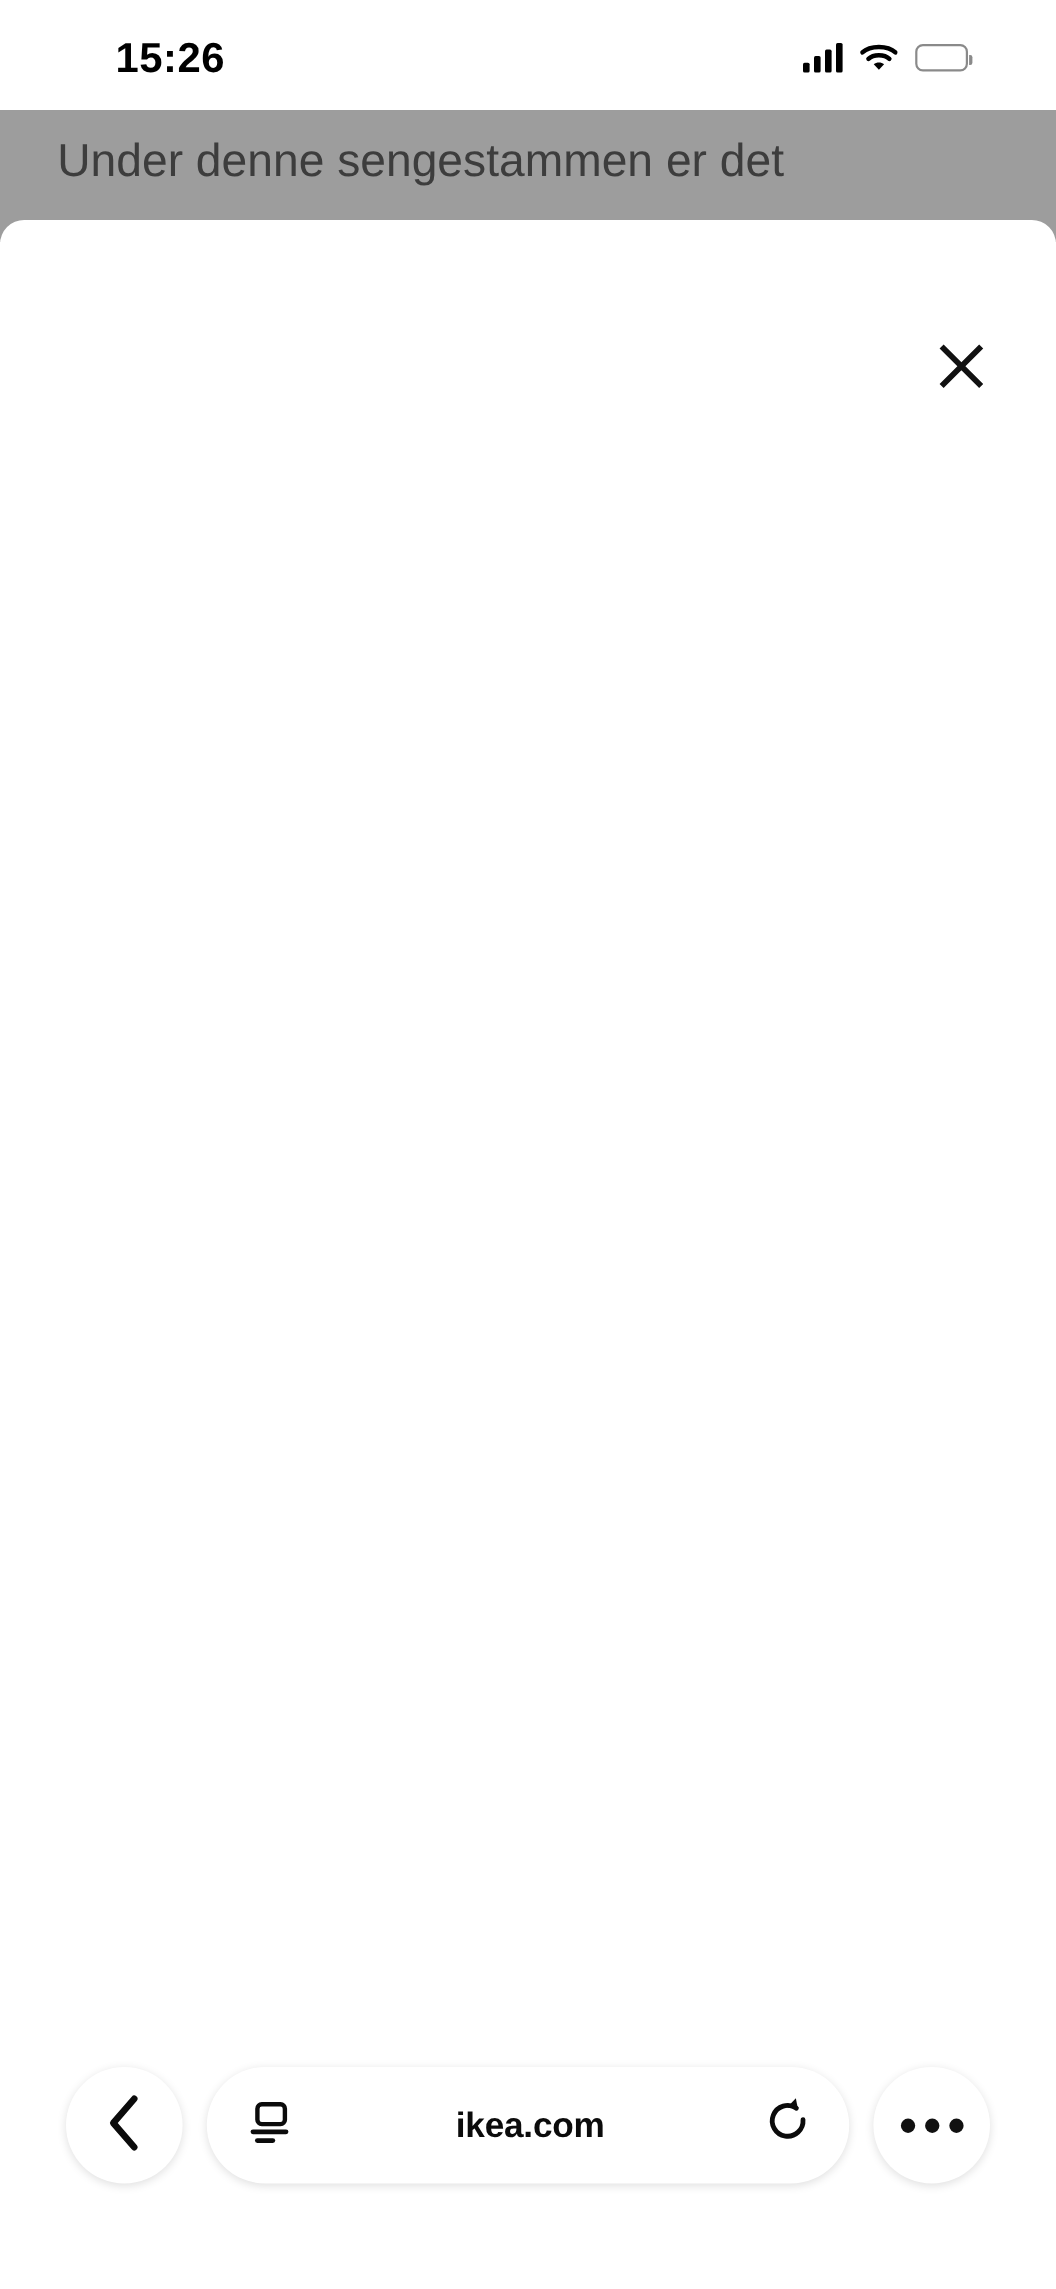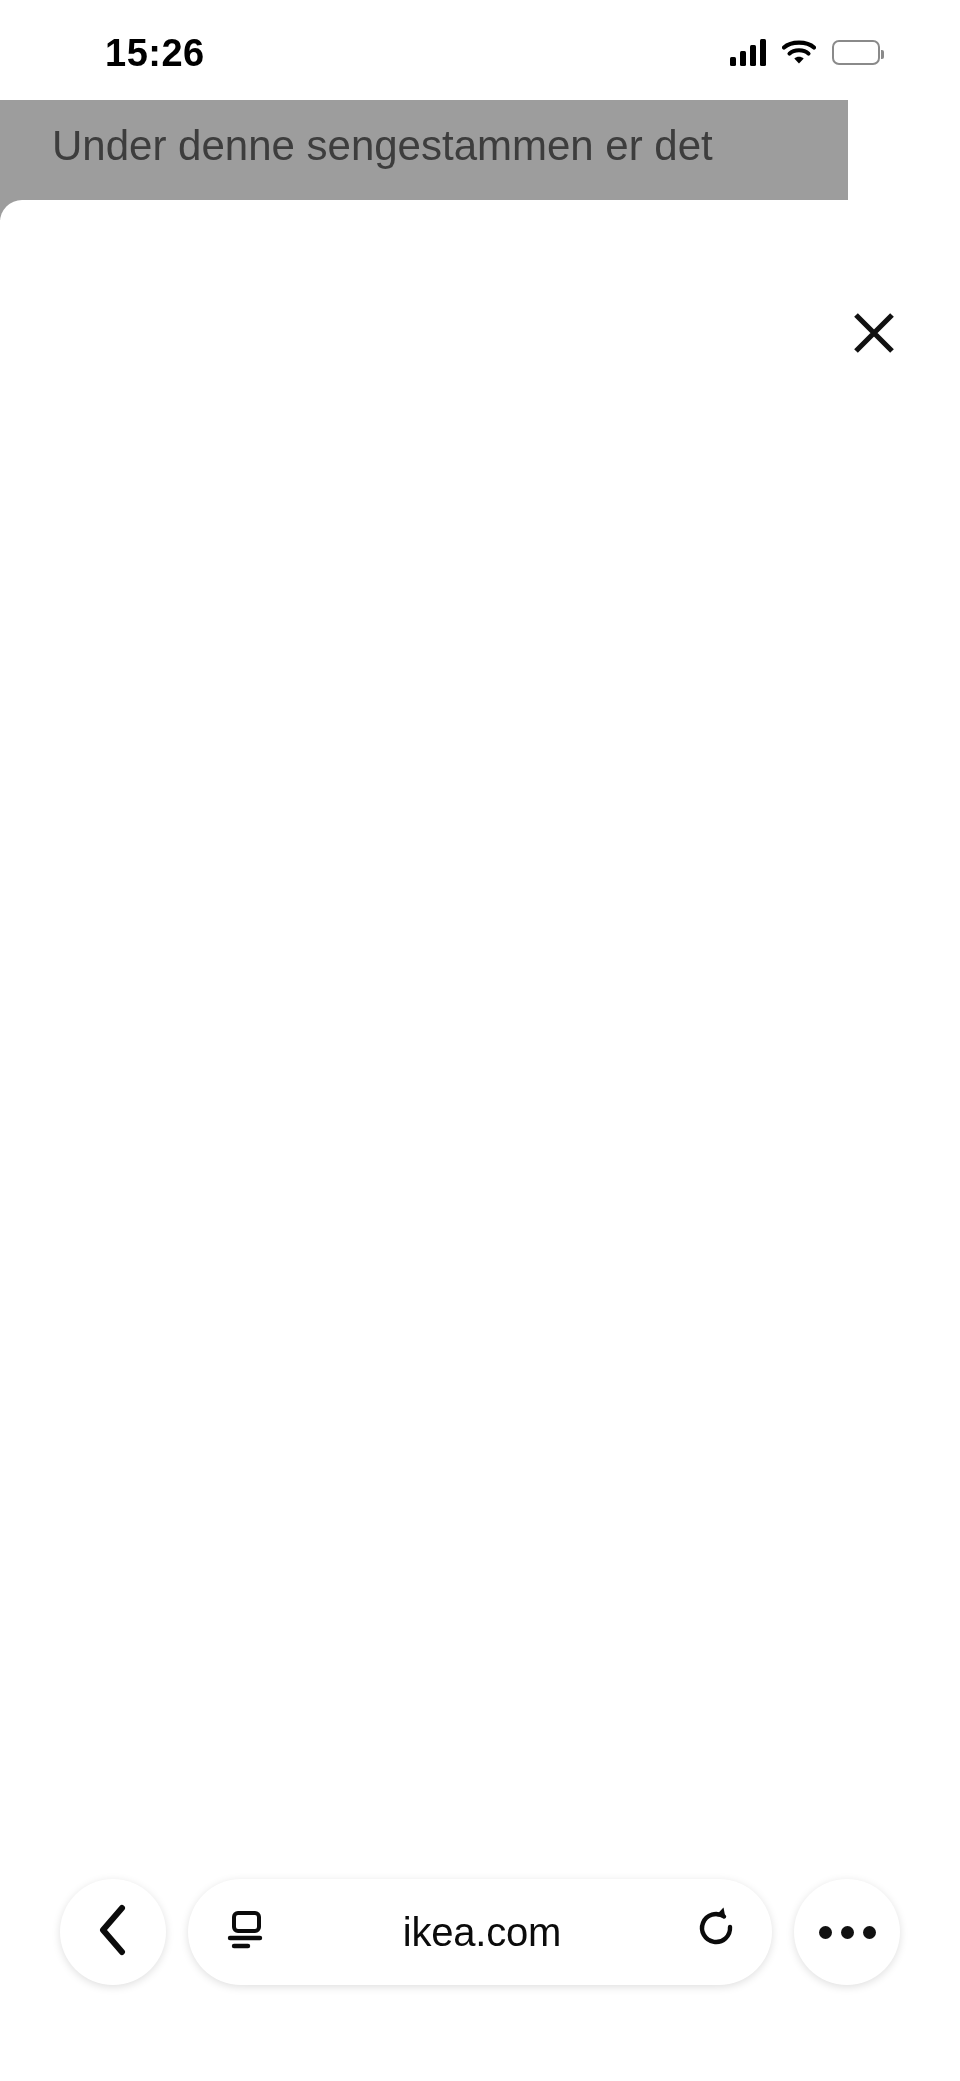--- a/index.html
+++ b/index.html
@@ -36,21 +36,21 @@
     border:2.6px solid #8a8a8a; border-radius:7px; padding:2.5px;
   }
   .batt::after{
     content:""; position:absolute; right:-6px; top:8px;
     width:3.5px; height:9px; background:#8a8a8a; border-radius:0 2px 2px 0;
   }
   .batt-fill{ height:100%; width:46%; background:#000; border-radius:4px; }
 
   
   .page-behind{
-    position:absolute; left:0; top:100px; width:848px; height:120px;
+    position:absolute; left:0; top:100px; width:960px; height:120px;
     background:#9d9d9d; overflow:hidden; z-index:10;
   }
   .behind-text{
     position:absolute; left:52px; top:10px; width:880px;
     font-size:42px; line-height:72px; color:#3d3d3d; font-weight:400;
   }
 
   
   .sheet{
     position:absolute; left:0; top:200px; width:960px; height:1660px;
@@ -98,21 +98,21 @@
     display:flex; align-items:center; justify-content:center;
     cursor:pointer; flex:0 0 auto;
   }
   .tb-pill{
     flex:1 1 auto; height:106px; border-radius:53px; background:#ffffff;
     box-shadow:0 2px 9px rgba(0,0,0,.13);
     display:flex; align-items:center; justify-content:space-between;
     padding:0 34px; cursor:pointer;
   }
   .tb-domain{
-    font-size:40px; font-weight:400; color:#0b0b0b; letter-spacing:-.2px;
+    font-size:32px; font-weight:700; color:#0b0b0b; letter-spacing:-.2px;
   }
   .dots{ display:flex; gap:9px; }
   .dots i{ width:13px; height:13px; border-radius:7px; background:#111; display:block; }
 </style>
 </head>
 <body>
 
 <div id="screen">
 
   <div class="page-behind">

